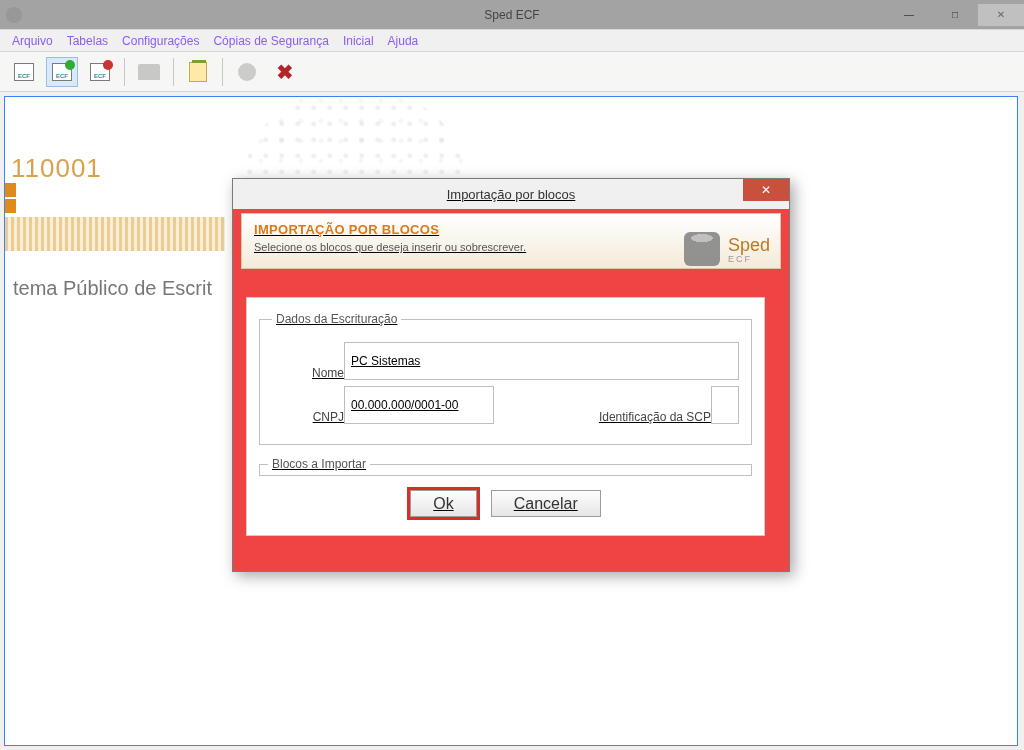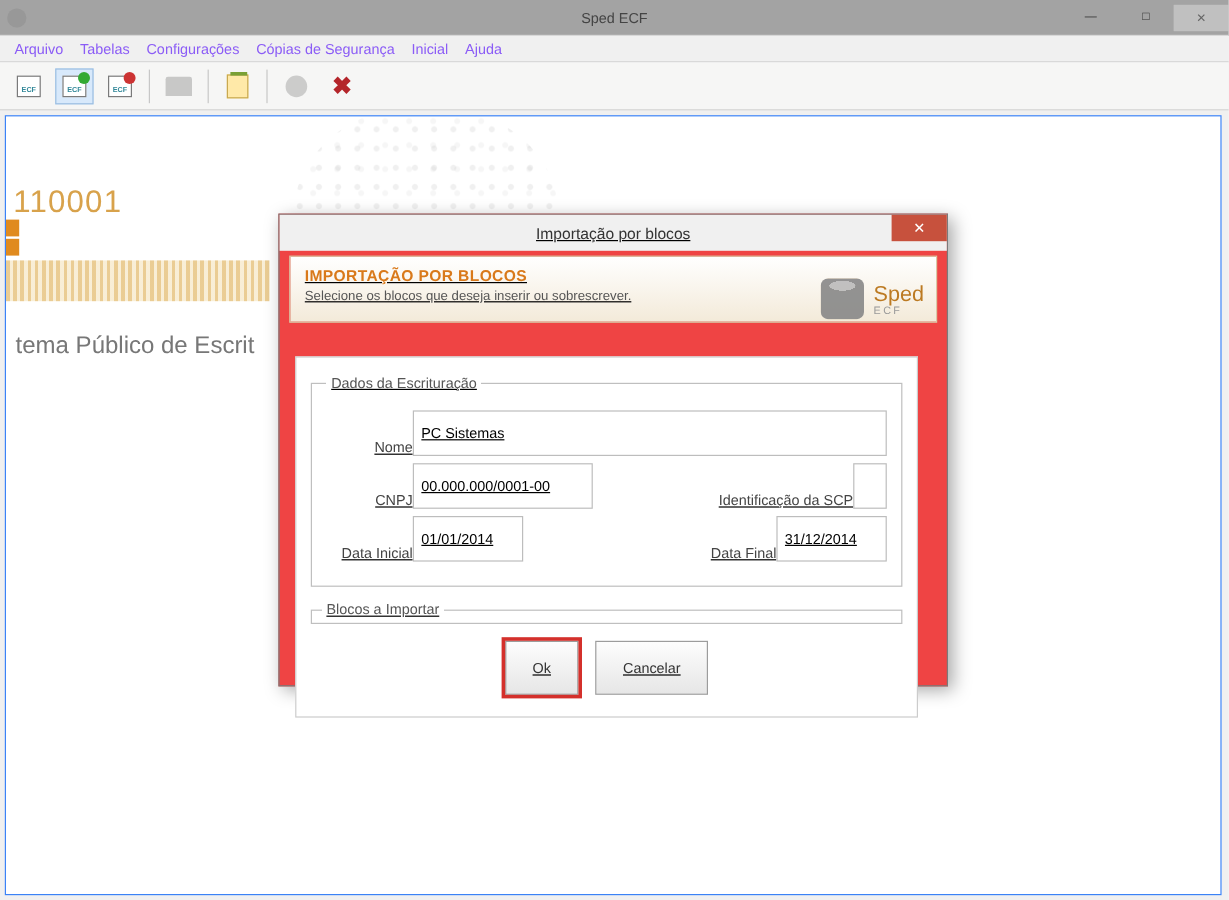--- a/index.html
+++ b/index.html
@@ -75,22 +75,22 @@
   .row label{min-width:72px; text-align:right;}
   .row label.short{min-width:72px;}
   .row .spacer{flex:1;}
   .field{border:1px solid #bdbdbd; height:36px; padding:18px 6px; font-size:12px; background:#fff;}
   .w-full{flex:1;}
   .w-150{width:150px;}
   .w-90{width:92px;}
   .w-30{width:28px;}
   .btnrow{display:flex; justify-content:center; gap:14px; margin-top:4px;}
   .btn{
-    height:45px; padding:0 22px; background:linear-gradient(#fdfdfd,#e6e6e6);
-    border:1px solid #9c9c9c; font-size:12px; color:#333; display:flex; align-items:center;
+    height:27px; padding:0 22px; background:linear-gradient(#fdfdfd,#e6e6e6);
+    border:1px solid #9c9c9c; font-size:16px; color:#333; display:flex; align-items:center;
   }
   .btn.highlight{ outline:3px solid #d4302b; outline-offset:0; }
 </style>
 </head>
 <body>
 
 <div class="titlebar">
   <div class="app-icon"></div>
   <div class="title">Sped ECF</div>
   <div class="winbtns">
@@ -175,27 +175,20 @@
       </div>
 
       <div class="row">
         <label class="short">CNPJ</label>
         <input class="field w-150" value="00.000.000/0001-00" style="">
         <div class="spacer"></div>
         <label>Identificação da SCP</label>
         <input class="field w-30" value="" style="">
       </div>
 
-      <div class="row">
-        <label class="short">Data Inicial</label>
-        <input class="field w-90" value="01/01/2014" style="">
-        <div class="spacer"></div>
-        <label>Data Final</label>
-        <input class="field w-90" value="31/12/2014" style="">
-      </div>
     </fieldset>
 
     <fieldset style="padding:2px 8px 2px 8px; margin-bottom:14px;">
       <legend>Blocos a Importar</legend>
     </fieldset>
 
     <div class="btnrow">
       <button class="btn highlight">Ok</button>
       <button class="btn">Cancelar</button>
     </div>

